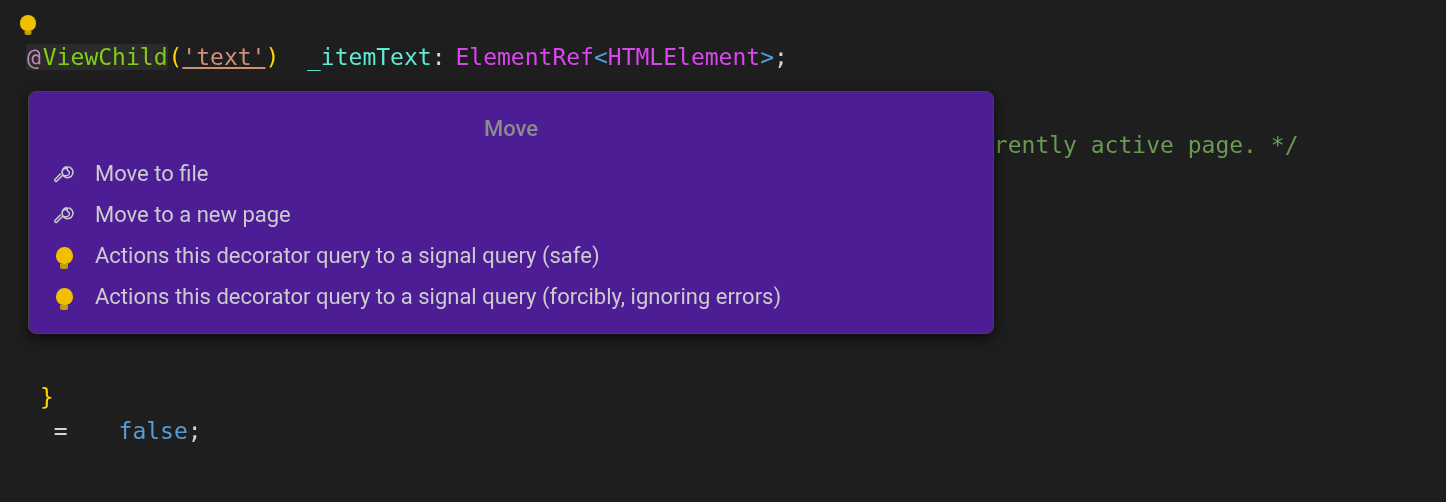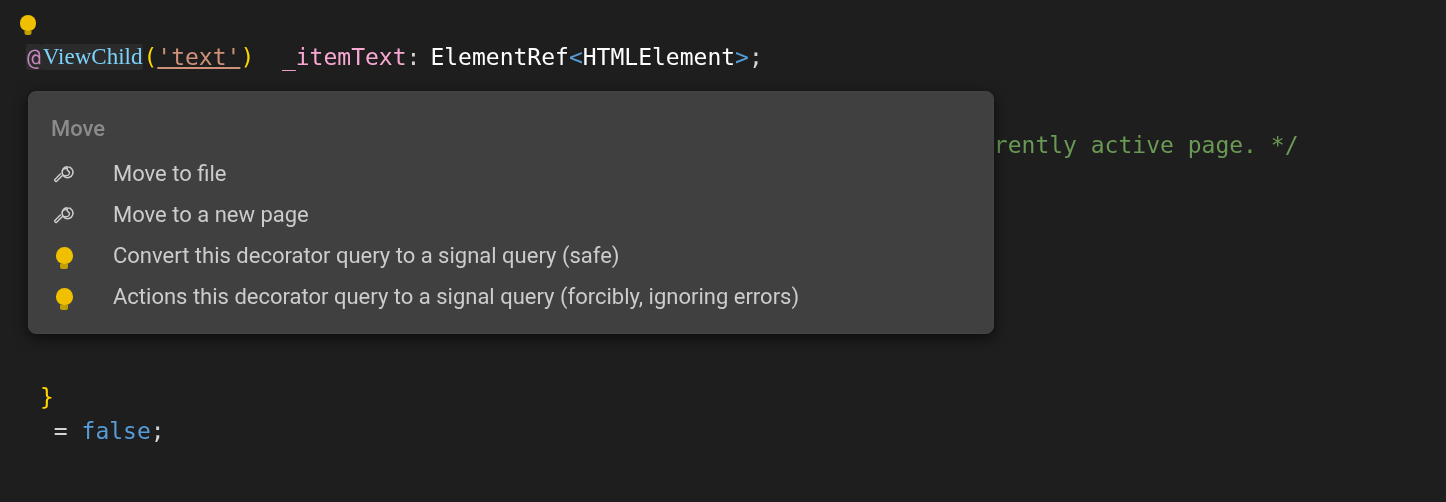--- a/index.html
+++ b/index.html
@@ -34,31 +34,31 @@
 
     .lightbulb-top {
       padding-left: 10px;
     }
 
     .code-line-at {
       padding-left: 16px;
     }
 
     .decorator-at { color: #c586c0; }
-    .decorator-name { color: #7dd3fc; font-family: Liberation Serif, serif; }
+    .decorator-name { color: #84cc16; }
     .paren { color: #ffd700; }
     .string { color: #ce9178; text-decoration: underline; }
-    .identifier { color: #f9a8d4; }
+    .identifier { color: #5eead4; }
     .colon { color: #d4d4d4; }
-    .type-name { color: #ffffff; }
+    .type-name { color: #d946ef; }
     .angle { color: #569cd6; }
     .semi { color: #d4d4d4; }
     .brace-close { color: #ffd700; }
     .comment { color: #6a9955; }
-    .keyword-false { color: #569cd6; }
+    .keyword-false { color: #569cd6; margin-left: 37px; }
     .equals { color: #d4d4d4; }
 
     .highlight-bg {
       background: rgba(255,255,255,0.06);
       border-radius: 2px;
       padding: 0 1px;
     }
 
     .comment-row {
       position: absolute;
@@ -67,40 +67,41 @@
       height: 34px;
       display: flex;
       align-items: center;
     }
 
     .popup {
       position: absolute;
       top: 91px;
       left: 28px;
       width: 966px;
-      background: #404040;
+      background: #4c1d95;
       border: 1px solid #444;
       border-radius: 8px;
       box-shadow: 0 4px 14px rgba(0,0,0,0.6);
       padding: 14px 0 16px 0;
       font-family: -apple-system, BlinkMacSystemFont, "Segoe UI", Roboto, sans-serif;
       font-size: 22px;
       z-index: 10;
+      text-align: center;
     }
 
     .popup .group-header {
       color: #8b8b8b;
       padding: 10px 22px 12px 22px;
       font-weight: 500;
     }
 
     .popup .item {
       display: flex;
       align-items: center;
-      gap: 36px;
+      gap: 18px;
       padding: 8px 22px;
       color: #cccccc;
       cursor: default;
     }
 
     .popup .item .icon-slot {
       width: 26px;
       display: flex;
       justify-content: center;
       align-items: center;
@@ -212,21 +213,21 @@
       </svg>
     </span>
     <span>Move to a new page</span>
   </div>
 
 
   <div class="item">
     <span class="icon-slot">
       <span class="bulb-small"></span>
     </span>
-    <span>Convert this decorator query to a signal query (safe)</span>
+    <span>Actions this decorator query to a signal query (safe)</span>
   </div>
 
   <div class="item">
     <span class="icon-slot">
       <span class="bulb-small"></span>
     </span>
     <span>Actions this decorator query to a signal query (forcibly, ignoring errors)</span>
   </div>
 </div>
 

